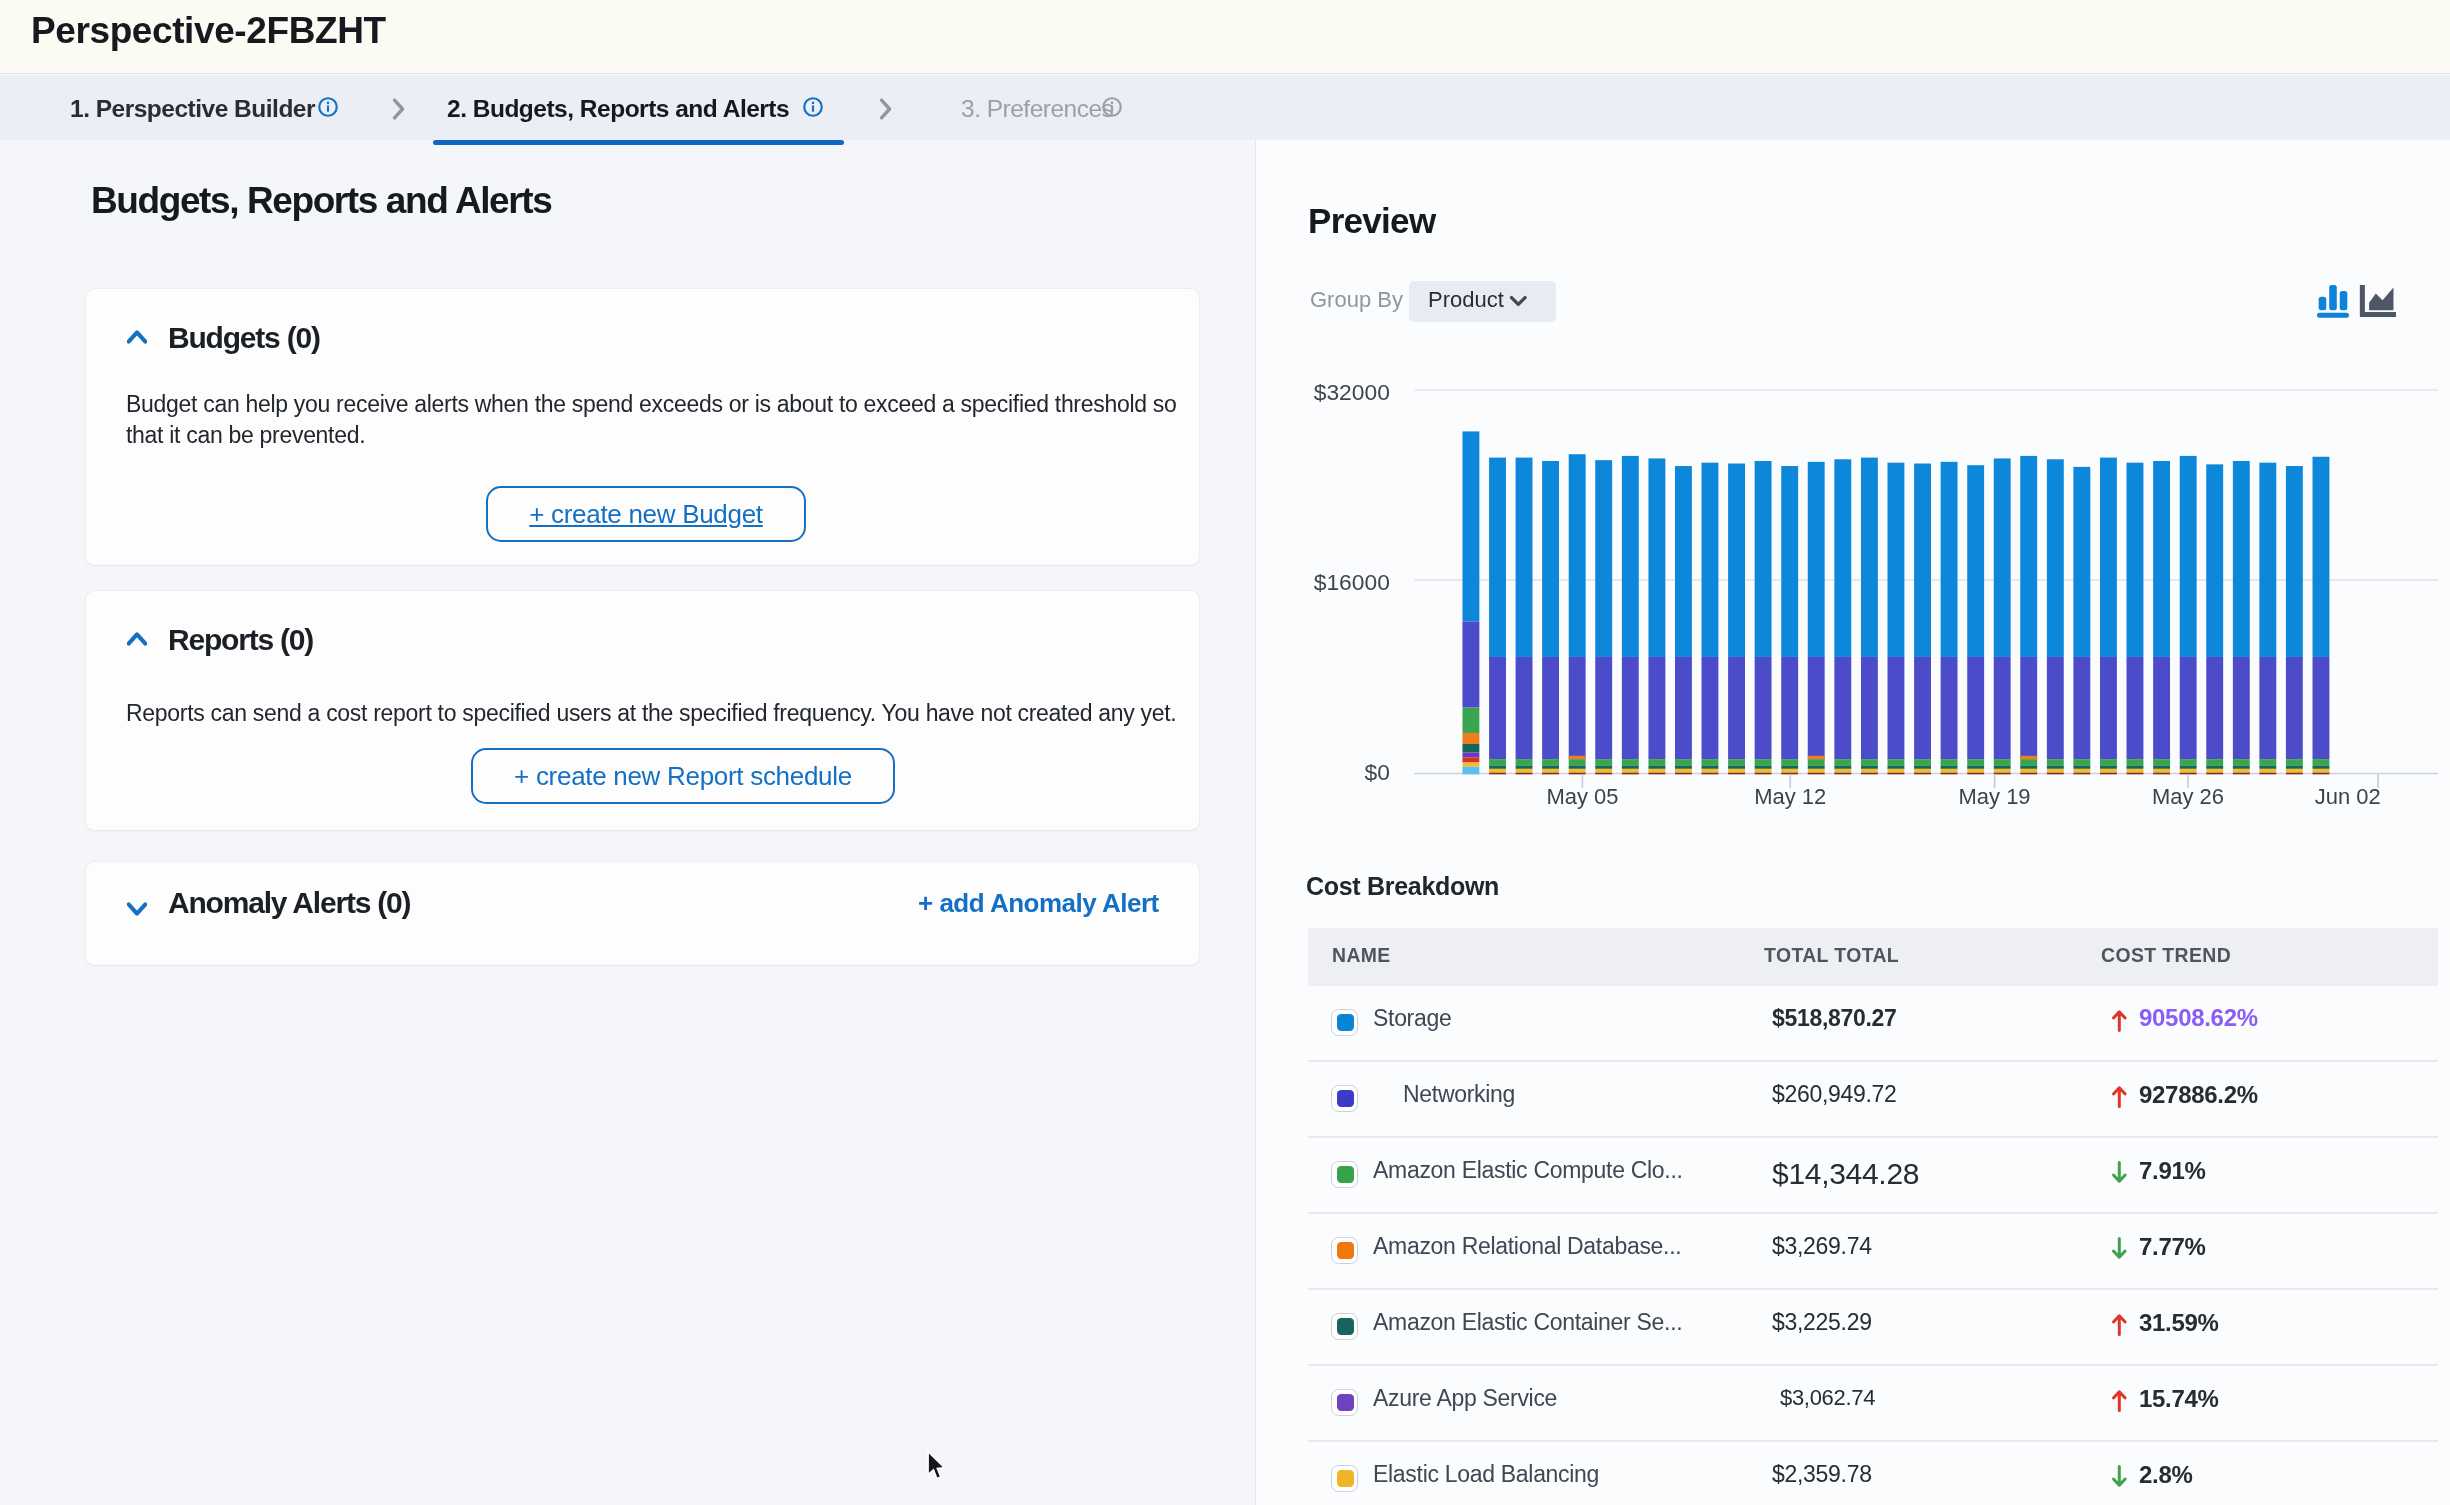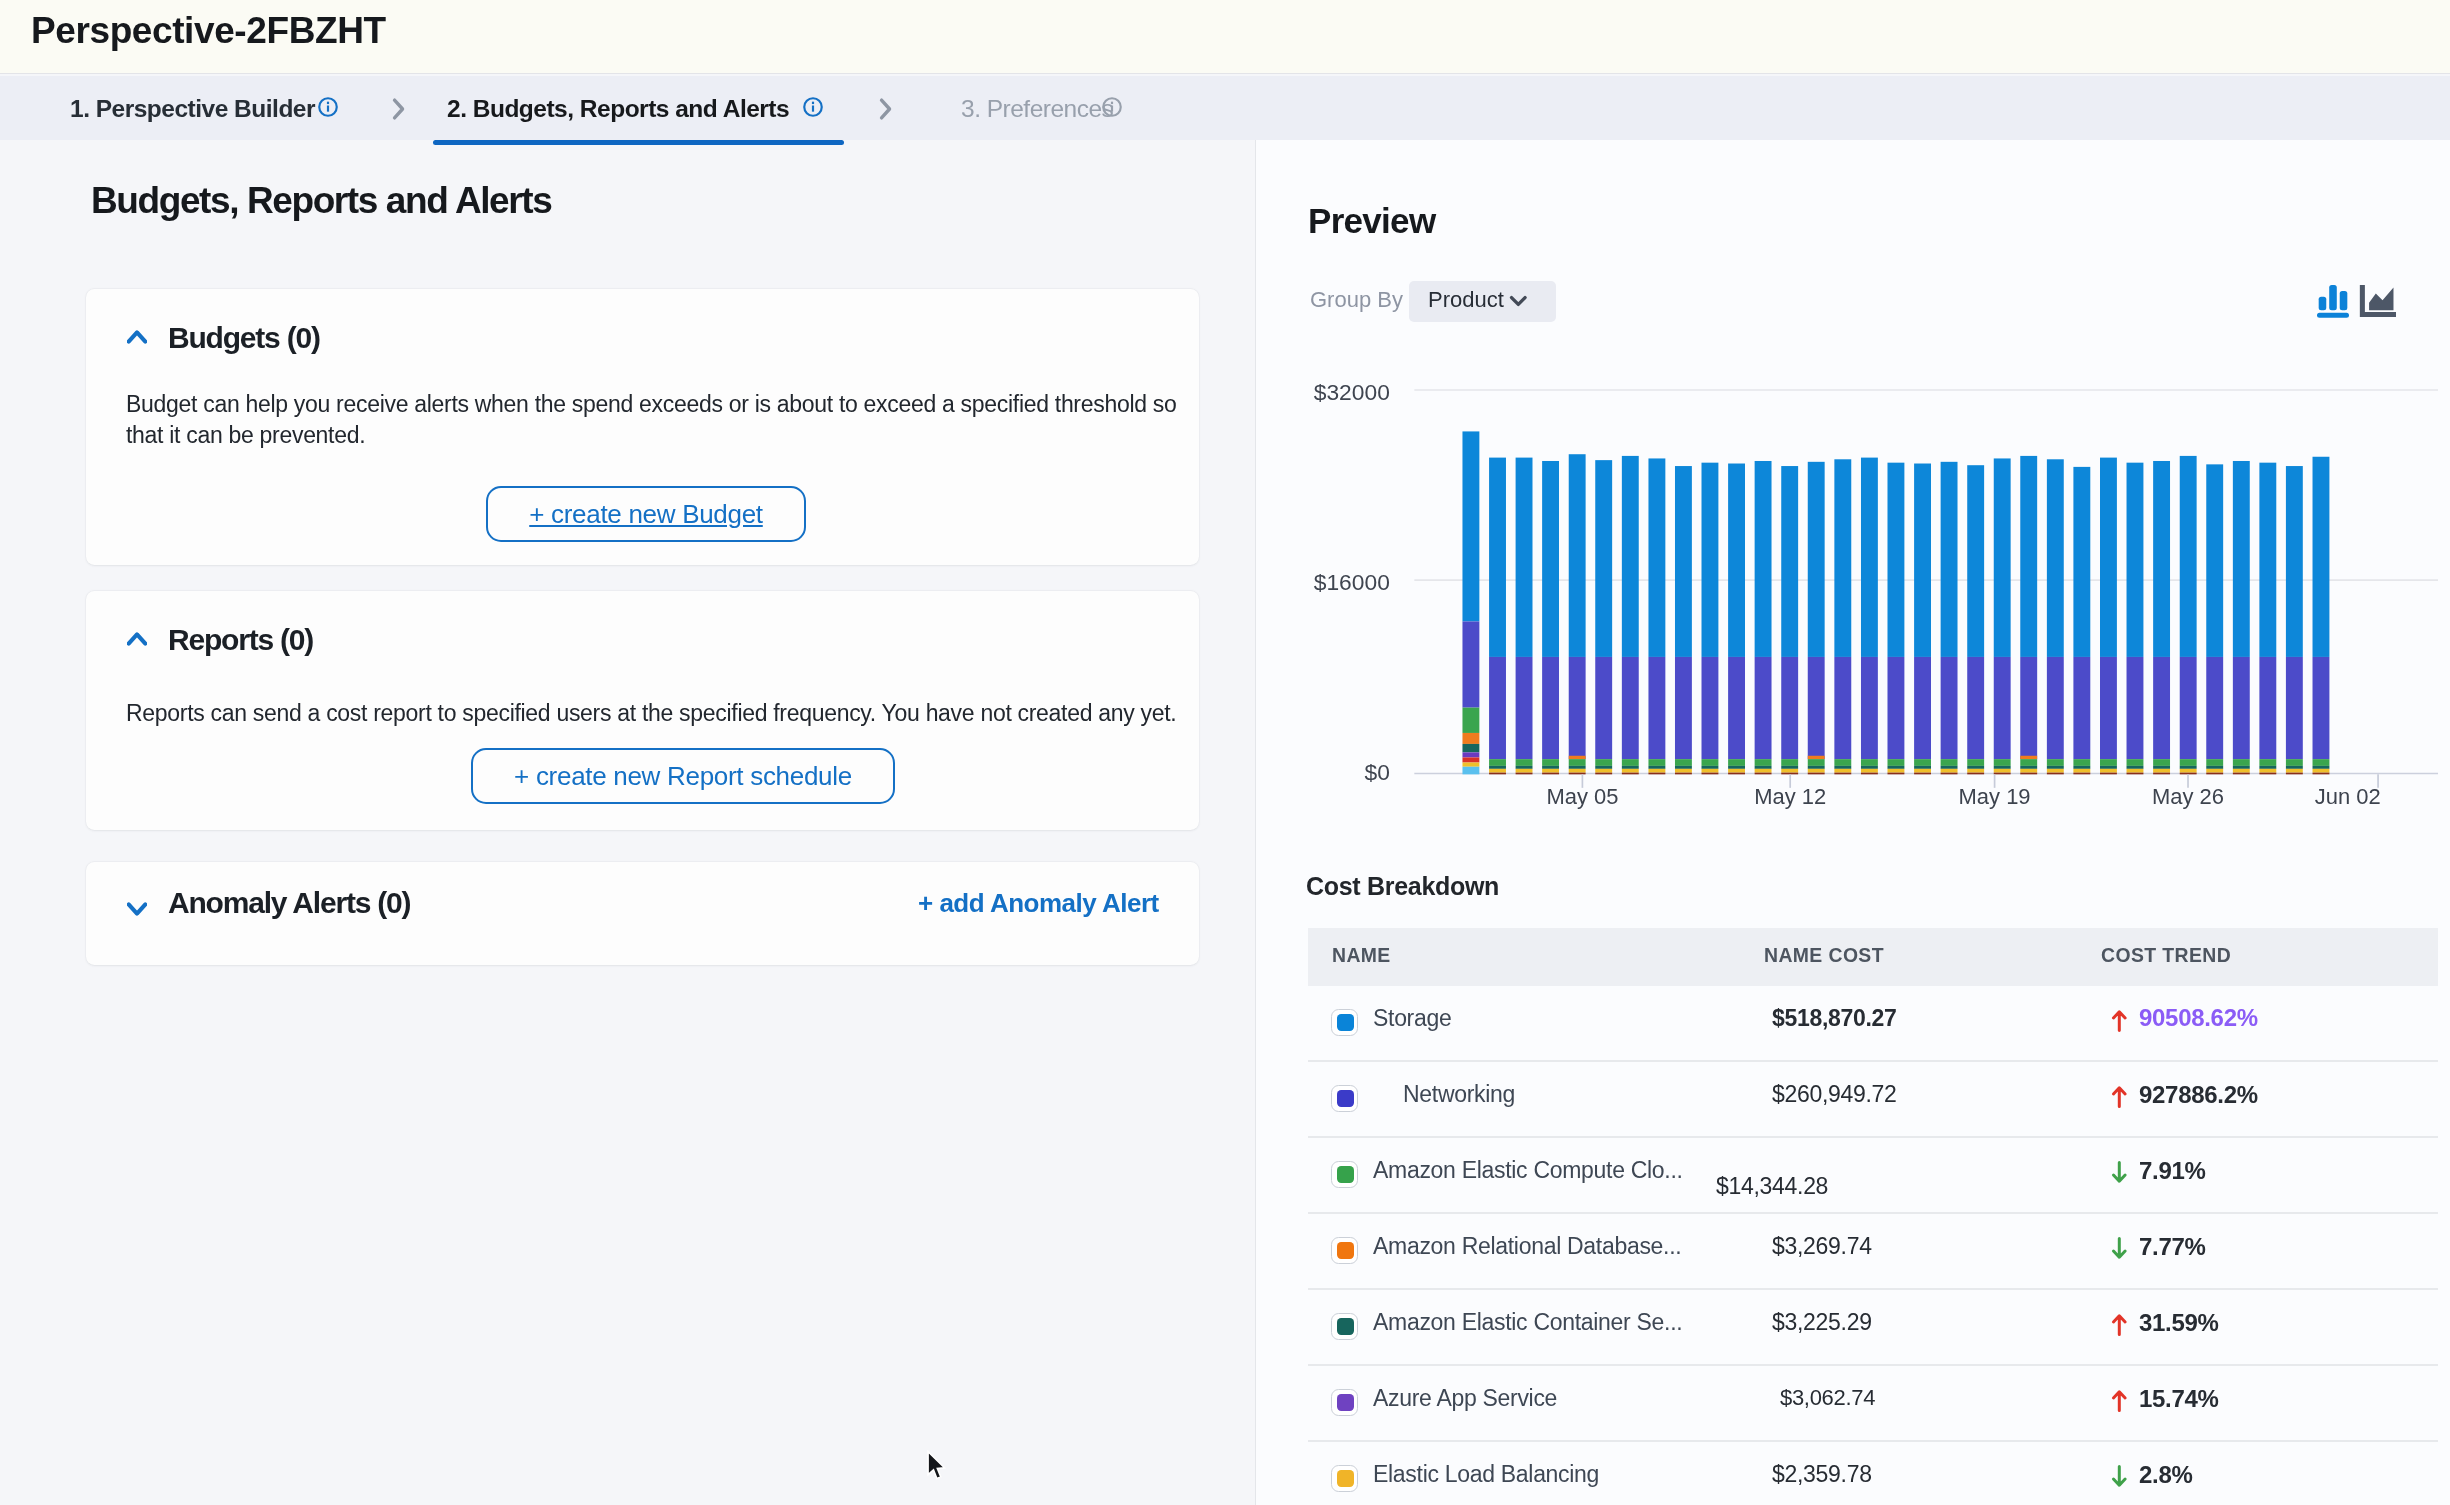--- a/index.html
+++ b/index.html
@@ -290,21 +290,21 @@
     <line x1="1275" y1="487" x2="1275" y2="503" stroke="#c6cbd9" stroke-width="2"></line>
     <text x="333" y="522" font-size="26" fill="#3d434e" text-anchor="middle">May 05</text>
     <text x="579" y="522" font-size="26" fill="#3d434e" text-anchor="middle">May 12</text>
     <text x="821" y="522" font-size="26" fill="#3d434e" text-anchor="middle">May 19</text>
     <text x="1050" y="522" font-size="26" fill="#3d434e" text-anchor="middle">May 26</text>
     <text x="1239" y="522" font-size="26" fill="#3d434e" text-anchor="middle">Jun 02</text>
   </svg>
 <div style="position:absolute;left:1306px;top:874px;font-size:25px;font-weight:600;color:#22262b;line-height:1;white-space:nowrap;letter-spacing:-0.3px;">Cost Breakdown</div>
 <div class="abs" style="left:1308px;top:928px;width:1130px;height:58px;background:#edeff3;"></div>
 <div style="position:absolute;left:1332px;top:946px;font-size:19.4px;font-weight:700;color:#4d5560;line-height:1;white-space:nowrap;letter-spacing:0.4px;">NAME</div>
-<div style="position:absolute;left:1764px;top:946px;font-size:19.4px;font-weight:700;color:#4d5560;line-height:1;white-space:nowrap;letter-spacing:0.4px;">NAME COST</div>
+<div style="position:absolute;left:1764px;top:946px;font-size:19.4px;font-weight:700;color:#4d5560;line-height:1;white-space:nowrap;letter-spacing:0.4px;">TOTAL TOTAL</div>
 <div style="position:absolute;left:2101px;top:946px;font-size:19.4px;font-weight:700;color:#4d5560;line-height:1;white-space:nowrap;letter-spacing:0.4px;">COST TREND</div>
 <div class="abs" style="left:1331px;top:1009px;width:27px;height:27px;border:1.7px solid #cbd0d8;border-radius:7.6px;background:#fff;"></div>
 <div class="abs" style="left:1337px;top:1014px;width:17px;height:17px;border-radius:4.2px;background:#0a84d8;"></div>
 <div style="position:absolute;left:1373px;top:1007px;font-size:23px;font-weight:400;color:#3e4754;line-height:1;white-space:nowrap;letter-spacing:-0.3px;">Storage</div>
 <div style="position:absolute;left:1772px;top:1007px;font-size:23px;font-weight:700;color:#272c33;line-height:1;white-space:nowrap;letter-spacing:-0.3px;">$518,870.27</div>
 <svg class="abs" style="left:2110px;top:1008px" width="18.6" height="25" viewBox="0 0 22 30">
     <path d="M11,27 L11,6 M4,12 L11,4.5 L18,12" fill="none" stroke="#e23428" stroke-width="3.6" stroke-linecap="round" stroke-linejoin="round"></path>
   </svg>
 <div style="position:absolute;left:2139px;top:1006px;font-size:24px;font-weight:600;color:#8b5cf6;line-height:1;white-space:nowrap;letter-spacing:-0.3px;">90508.62%</div>
 <div class="abs" style="left:1308px;top:1060px;width:1130px;height:1.7px;background:#e7e9ec;"></div>
@@ -313,21 +313,21 @@
 <div style="position:absolute;left:1373px;top:1083px;font-size:23px;font-weight:400;color:#3e4754;line-height:1;white-space:nowrap;letter-spacing:-0.3px;margin-left:30px;">Networking</div>
 <div style="position:absolute;left:1772px;top:1083px;font-size:23px;font-weight:400;color:#272c33;line-height:1;white-space:nowrap;letter-spacing:-0.3px;">$260,949.72</div>
 <svg class="abs" style="left:2110px;top:1084px" width="18.6" height="25" viewBox="0 0 22 30">
     <path d="M11,27 L11,6 M4,12 L11,4.5 L18,12" fill="none" stroke="#e23428" stroke-width="3.6" stroke-linecap="round" stroke-linejoin="round"></path>
   </svg>
 <div style="position:absolute;left:2139px;top:1083px;font-size:24px;font-weight:600;color:#272c33;line-height:1;white-space:nowrap;letter-spacing:-0.3px;">927886.2%</div>
 <div class="abs" style="left:1308px;top:1136px;width:1130px;height:1.7px;background:#e7e9ec;"></div>
 <div class="abs" style="left:1331px;top:1161px;width:27px;height:27px;border:1.7px solid #cbd0d8;border-radius:7.6px;background:#fff;"></div>
 <div class="abs" style="left:1337px;top:1166px;width:17px;height:17px;border-radius:4.2px;background:#36a24b;"></div>
 <div style="position:absolute;left:1373px;top:1159px;font-size:23px;font-weight:400;color:#3e4754;line-height:1;white-space:nowrap;letter-spacing:-0.3px;">Amazon Elastic Compute Clo...</div>
-<div style="position:absolute;left:1716px;top:1159px;font-size:23px;font-weight:400;color:#272c33;line-height:1;white-space:nowrap;letter-spacing:-0.3px;margin-top:16px;">$14,344.28</div>
+<div style="position:absolute;left:1772px;top:1159px;font-size:30px;font-weight:400;color:#272c33;line-height:1;white-space:nowrap;letter-spacing:-0.3px;">$14,344.28</div>
 <svg class="abs" style="left:2110px;top:1160px" width="18.6" height="25" viewBox="0 0 22 30">
     <path d="M11,3 L11,24 M4,18 L11,25.5 L18,18" fill="none" stroke="#3fa14a" stroke-width="3.6" stroke-linecap="round" stroke-linejoin="round"></path>
   </svg>
 <div style="position:absolute;left:2139px;top:1159px;font-size:24px;font-weight:600;color:#272c33;line-height:1;white-space:nowrap;letter-spacing:-0.3px;">7.91%</div>
 <div class="abs" style="left:1308px;top:1212px;width:1130px;height:1.7px;background:#e7e9ec;"></div>
 <div class="abs" style="left:1331px;top:1237px;width:27px;height:27px;border:1.7px solid #cbd0d8;border-radius:7.6px;background:#fff;"></div>
 <div class="abs" style="left:1337px;top:1242px;width:17px;height:17px;border-radius:4.2px;background:#f0760f;"></div>
 <div style="position:absolute;left:1373px;top:1235px;font-size:23px;font-weight:400;color:#3e4754;line-height:1;white-space:nowrap;letter-spacing:-0.3px;">Amazon Relational Database...</div>
 <div style="position:absolute;left:1772px;top:1235px;font-size:23px;font-weight:400;color:#272c33;line-height:1;white-space:nowrap;letter-spacing:-0.3px;">$3,269.74</div>
 <svg class="abs" style="left:2110px;top:1236px" width="18.6" height="25" viewBox="0 0 22 30">

